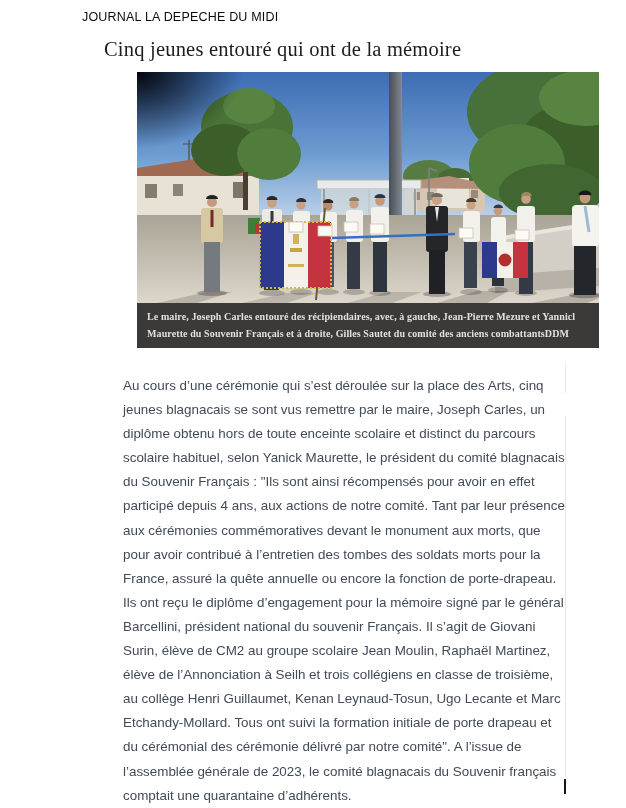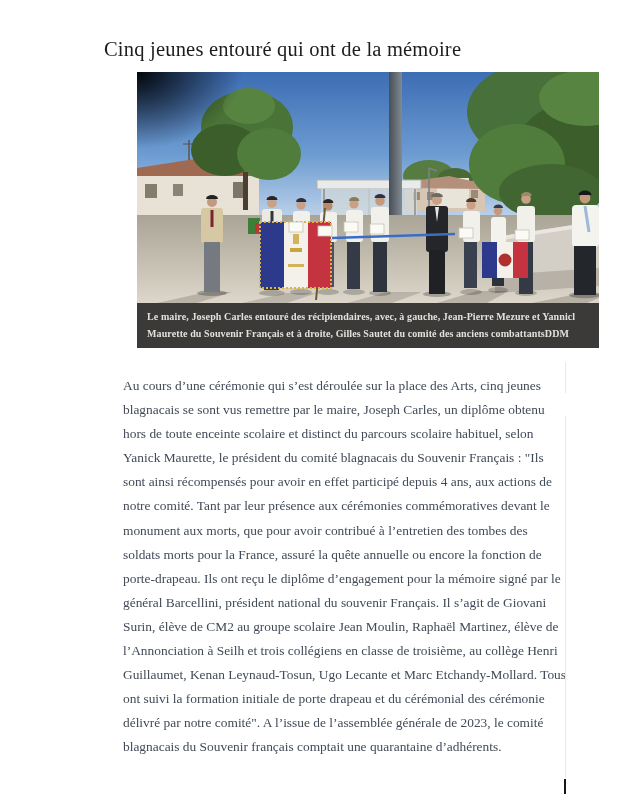--- a/index.html
+++ b/index.html
@@ -29,38 +29,39 @@
     box-sizing:border-box;
     width:462px;height:45px;overflow:hidden;
     background:var(--caption-bg,#3b3a38);
     color:var(--caption-text,#e3e1dc);
     font-family:"Liberation Serif", serif;
     font-weight:bold;font-size:10px;line-height:16.5px;
     padding:6px 10px 0 10px;letter-spacing:.1px;
   }
   .body-text{
     position:absolute;left:123px;top:374px;width:443px;margin:0;
-    font-family:Liberation Serif, serif;
+    font-family:Liberation Sans, sans-serif;
     font-size:13.4px;line-height:24.1px;
     color:var(--body-text,#414a57);
   }
   .guide{
     position:absolute;left:565px;width:1px;background:#e8e8e8;
   }
   .guide.top{top:362px;height:31px;}
   .guide.main{top:416px;height:362px;}
   .cursor{
     position:absolute;left:564px;top:779px;width:2px;height:15px;background:#161616;
   }
 </style>
 </head>
 <body>
 
 <div class="page">
 
+  <div class="masthead">JOURNAL LA DEPECHE DU MIDI</div>
 
   <h1 class="title">Cinq jeunes entouré qui ont de la mémoire</h1>
 
   <figure class="photo" aria-label="Le maire et les récipiendaires alignés sur une place, avec deux drapeaux tricolores, arbres et bâtiments en arrière-plan">
     <svg width="462" height="231" viewBox="0 0 462 231" aria-hidden="true">
       <defs>
         <linearGradient id="skyG" x1="0" y1="0" x2="0" y2="1">
           <stop offset="0" stop-color="#3d6db3"></stop>
             <stop offset="0.55" stop-color="#6d9cd2"></stop>
             <stop offset="1" stop-color="#c2d5ea"></stop>

